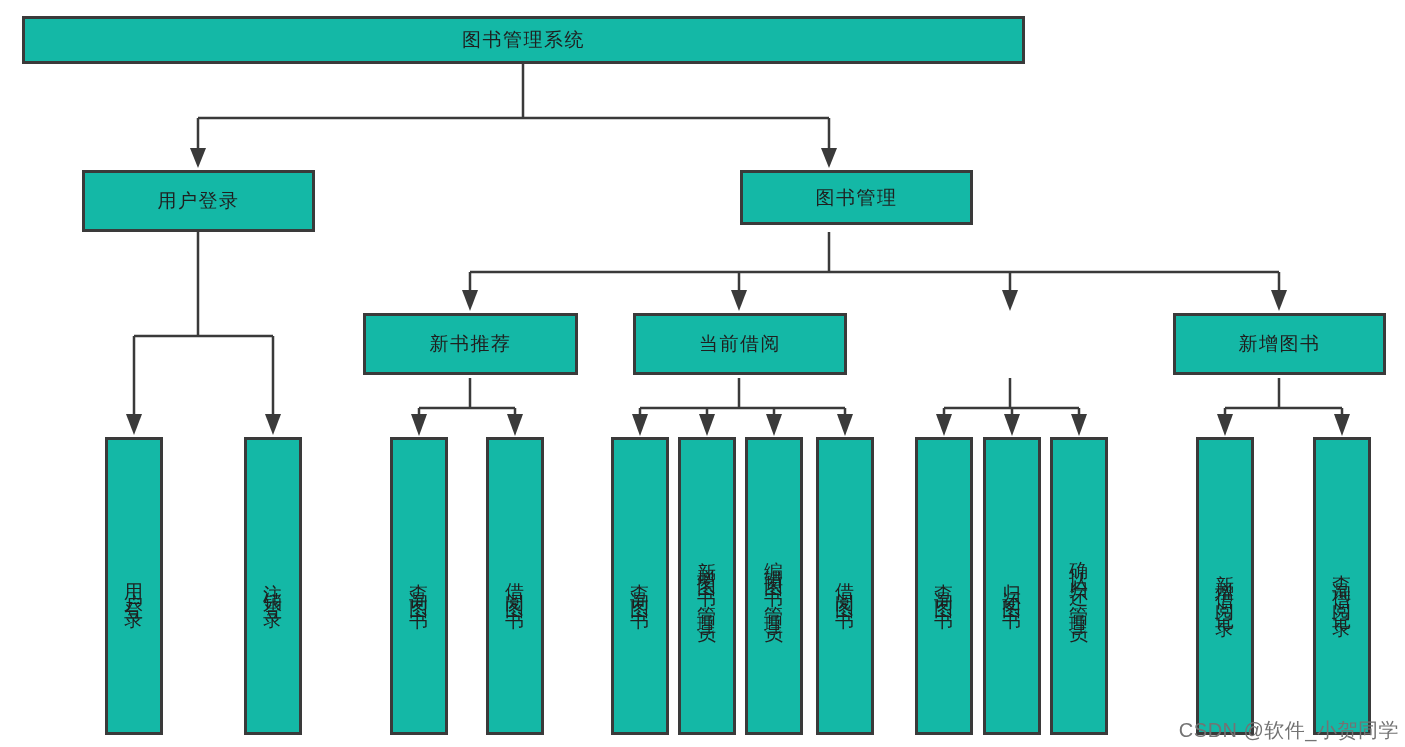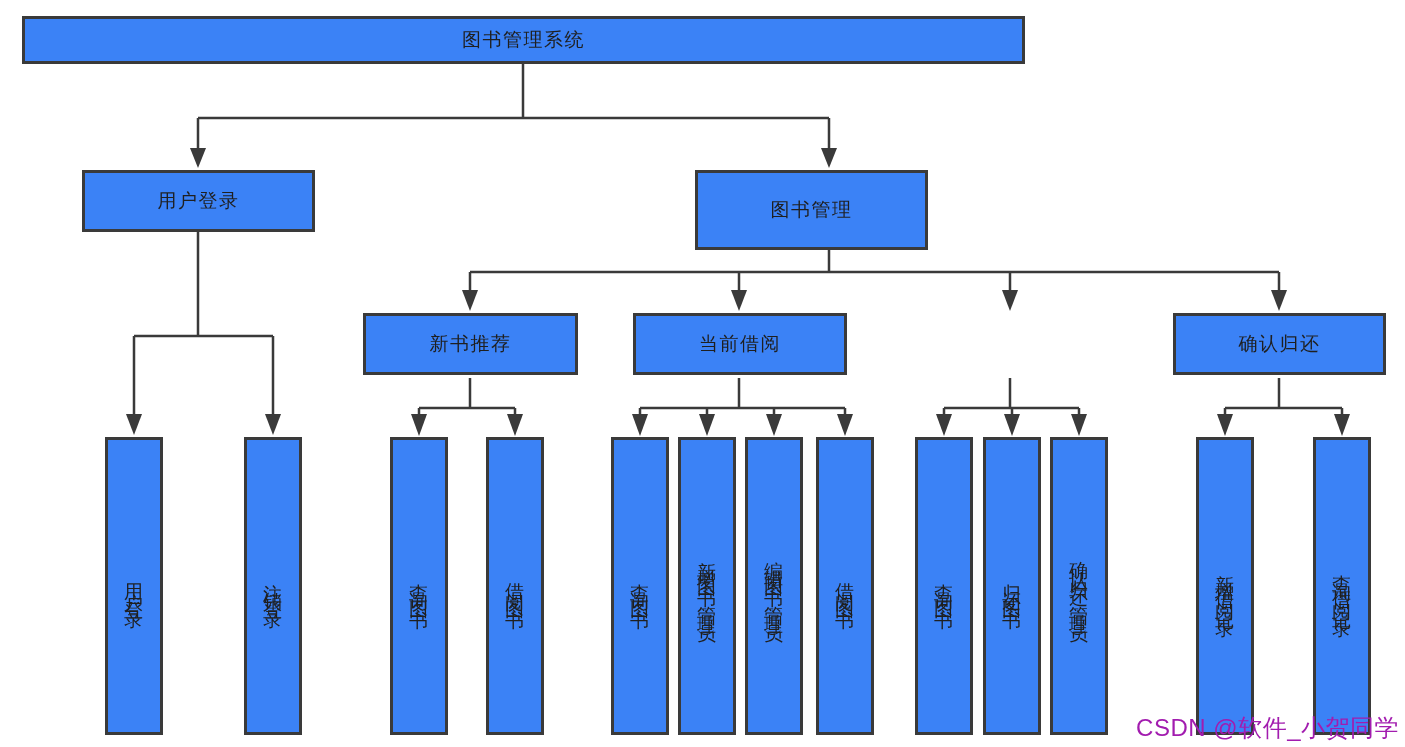--- a/index.html
+++ b/index.html
@@ -27,21 +27,21 @@
     stroke: #3a3a3a;
     stroke-width: 2.5;
   }
   #wires polygon {
     fill: #3a3a3a;
     stroke: none;
   }
   .node {
     position: absolute;
     box-sizing: border-box;
-    background: #3b82f6;
+    background: #14b8a6;
     border: 3px solid #3a3a3a;
     display: flex;
     align-items: center;
     justify-content: center;
     color: #1f1f1f;
     z-index: 1;
   }
   .hbox {
     font-size: 19px;
     letter-spacing: 1.5px;
@@ -52,22 +52,22 @@
     line-height: 1;
     font-size: 19px;
     letter-spacing: 9px;
     white-space: nowrap;
   }
   .root-box { font-size: 19px; }
   #watermark {
     position: absolute;
     right: 6px;
     bottom: 3px;
-    font-size: 24px;
-    color: #a21caf;
+    font-size: 20px;
+    color: #737373;
     z-index: 5;
     letter-spacing: 0.5px;
   }
 </style>
 </head>
 <body>
 
 <div id="stage">
 
   <svg id="wires" viewBox="0 0 1405 747" xmlns="http://www.w3.org/2000/svg">
@@ -120,32 +120,32 @@
     </g>
   </svg>
 
   <div class="node hbox root-box" style="left:22px; top:16px; width:1003px; height:48px;">
     <span>图书管理系统</span>
   </div>
 
   <div class="node hbox" style="left:82px; top:170px; width:233px; height:62px;">
     <span>用户登录</span>
   </div>
-  <div class="node hbox" style="left:695px; top:170px; width:233px; height:80px;">
+  <div class="node hbox" style="left:740px; top:170px; width:233px; height:55px;">
     <span>图书管理</span>
   </div>
 
   <div class="node hbox" style="left:363px; top:313px; width:215px; height:62px;">
     <span>新书推荐</span>
   </div>
   <div class="node hbox" style="left:633px; top:313px; width:214px; height:62px;">
     <span>当前借阅</span>
   </div>
   <div class="node hbox" style="left:1173px; top:313px; width:213px; height:62px;">
-    <span>确认归还</span>
+    <span>新增图书</span>
   </div>
 
   <div class="node vbox" style="left:105px; top:437px; width:58px; height:298px;">
     <span>用户登录</span>
   </div>
   <div class="node vbox" style="left:244px; top:437px; width:58px; height:298px;">
     <span>注销登录</span>
   </div>
 
   <div class="node vbox" style="left:390px; top:437px; width:58px; height:298px;">

